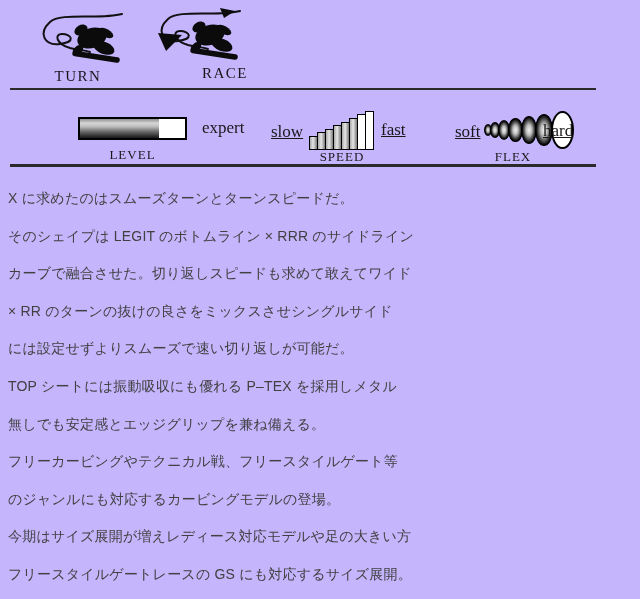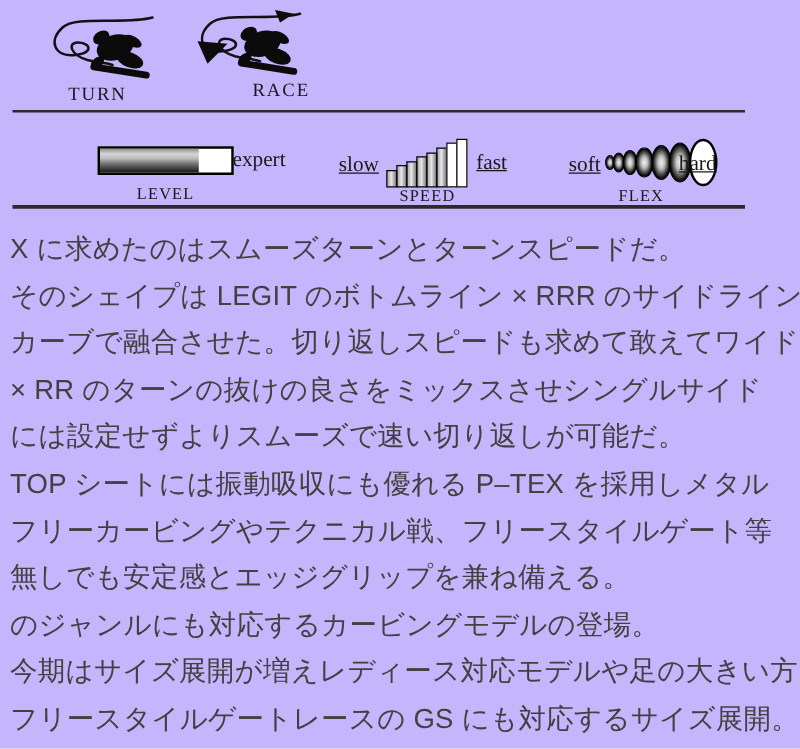--- a/index.html
+++ b/index.html
@@ -21,21 +21,21 @@
   
   .ind-label{position:absolute;font-family:Liberation Serif, serif;
              font-size:13px;letter-spacing:1px;color:#181818;text-align:center;}
   .minmax{position:absolute;font-family:"Liberation Serif","DejaVu Serif",serif;
           font-size:17px;color:#181818;text-decoration:underline;}
 
   .level-bar{position:absolute;left:78px;top:117px;width:105px;height:19px;
              border:2px solid #000;background:#fff;}
   .level-fill{height:100%;
      background:linear-gradient(to bottom,#909090 0%,#d6d6d6 22%,#bdbdbd 40%,#6e6e6e 65%,#161616 100%);}
-  .level-value{position:absolute;left:186px;top:118px;font-family:"Liberation Serif","DejaVu Serif",serif;
+  .level-value{position:absolute;left:202px;top:118px;font-family:"Liberation Serif","DejaVu Serif",serif;
                font-size:17px;color:#181818;}
   .level-caption{left:78px;top:147px;width:109px;}
 
   .speed-bars{position:absolute;left:309px;top:111px;width:70px;height:39px;
               display:flex;align-items:flex-end;}
   .speed-bar{width:7px;border:1px solid #000;margin-right:-1px;
      background:linear-gradient(to right,#a8a8a8 0%,#e6e6e6 45%,#7a7a7a 100%);}
   .speed-bar.empty{background:#fff;}
   .speed-caption{left:306px;top:149px;width:72px;}
   .slow-label{left:271px;top:122px;}
@@ -47,21 +47,21 @@
   .flex-ellipse + .flex-ellipse{margin-left:-2px;}
   .flex-ellipse.filled{border:1px solid #000;
      background:radial-gradient(closest-side,#f2f2f2 0%,#bdbdbd 40%,#4a4a4a 75%,#000 100%);}
   .flex-ellipse.empty{border:2px solid #000;background:#fff;}
   .flex-caption{left:481px;top:149px;width:64px;}
   .soft-label{left:455px;top:122px;}
   .hard-label{left:543px;top:121px;}
 
   
   .description{position:absolute;left:8px;top:180px;width:626px;color:#414141;
-               font-size:22px;line-height:37.6px;letter-spacing:0.2px;}
+               font-size:14px;line-height:37.6px;letter-spacing:0.2px;}
   .description div{white-space:nowrap;}
 </style>
 </head>
 <body>
 
 <div class="page">
 
   <div class="disc disc-turn">
     <svg width="104" height="58" viewBox="0 0 104 58">
       <path d="M96,6 C74,12 34,4 24,14 C12,25 18,38 34,36 C50,34 46,26 36,26 C28,26 30,36 44,40 C52,42 58,42 64,44" fill="none" stroke="#111" stroke-width="2" stroke-linecap="round"></path>
@@ -131,20 +131,20 @@
 
   <div class="rule rule-2"></div>
 
   <div class="description">
     <div>X に求めたのはスムーズターンとターンスピードだ。</div>
     <div>そのシェイプは LEGIT のボトムライン × RRR のサイドライン</div>
     <div>カーブで融合させた。切り返しスピードも求めて敢えてワイド</div>
     <div>× RR のターンの抜けの良さをミックスさせシングルサイド</div>
     <div>には設定せずよりスムーズで速い切り返しが可能だ。</div>
     <div>TOP シートには振動吸収にも優れる P–TEX を採用しメタル</div>
+    <div>無しでも安定感とエッジグリップを兼ね備える。</div>
     <div>フリーカービングやテクニカル戦、フリースタイルゲート等</div>
-    <div>無しでも安定感とエッジグリップを兼ね備える。</div>
     <div>のジャンルにも対応するカービングモデルの登場。</div>
     <div>今期はサイズ展開が増えレディース対応モデルや足の大きい方</div>
     <div>フリースタイルゲートレースの GS にも対応するサイズ展開。</div>
   </div>
 
 </div>
 
 </body></html>

